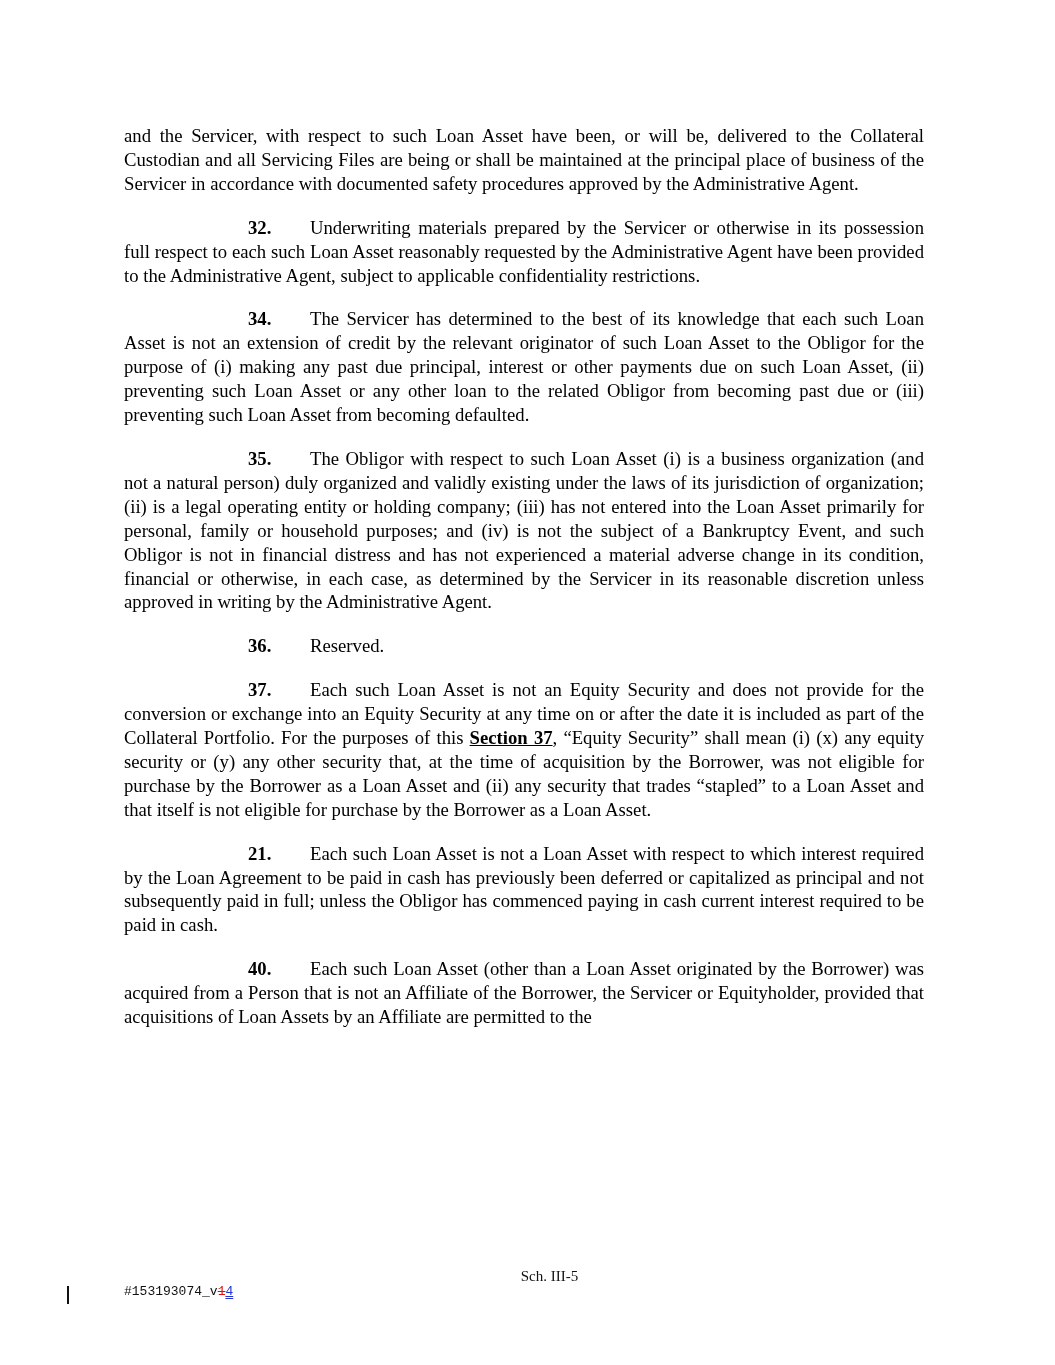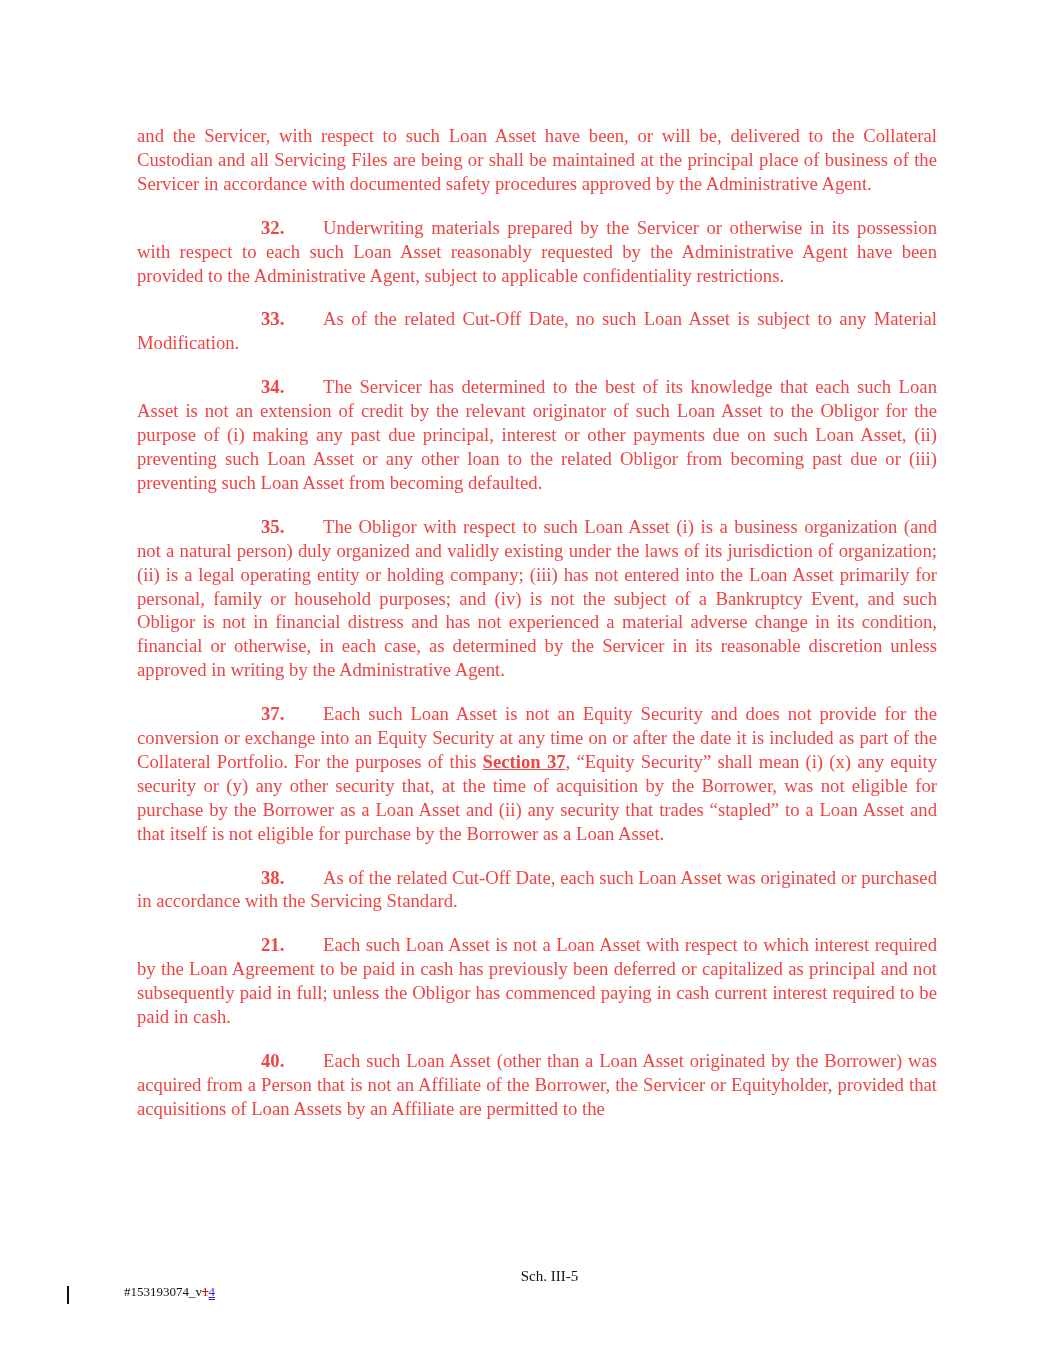--- a/index.html
+++ b/index.html
@@ -1,41 +1,40 @@
 <!DOCTYPE html>
 <html><head>
 <meta charset="utf-8">
 <style>
   html, body { margin: 0; padding: 0; background: #ffffff; }
   body { width: 1055px; height: 1365px; position: relative; overflow: hidden; }
   .page {
     position: absolute; left: 124px; top: 124px; width: 800px;
-    font-family: "Liberation Serif", serif; font-size: 18.7px; line-height: 23.9px; color: #ef4444; margin-left: 13px;
+    font-family: "Liberation Serif", serif; font-size: 18.7px; line-height: 23.9px; color: #000000;
   }
   .para { text-align: justify; margin: 0 0 20px 0; }
   .num { display: inline-block; margin-left: 124px; width: 62px; font-weight: bold; }
   .u { text-decoration: underline; font-weight: bold; }
   .footer-page { position: absolute; top: 1268px; left: 0; width: 1055px; text-align: center;
     font-family: "Liberation Serif", serif; font-size: 15px; color: #111; padding-left: 22px; }
-  .docid { position: absolute; left: 124px; top: 1284px; font-family: Liberation Serif, serif; font-size: 13px; color: #111; }
+  .docid { position: absolute; left: 124px; top: 1284px; font-family: Liberation Mono, monospace; font-size: 13px; color: #111; }
   .del { color: #e01010; text-decoration: line-through; }
   .ins { color: #2233cc; text-decoration: underline double; }
   .changebar { position: absolute; left: 67px; top: 1286px; width: 2px; height: 18px; background: #111; }
 </style>
 </head>
 <body>
 
 <div class="page">
   <p class="para">and the Servicer, with respect to such Loan Asset have been, or will be, delivered to the Collateral Custodian and all Servicing Files are being or shall be maintained at the principal place of business of the Servicer in accordance with documented safety procedures approved by the Administrative Agent.</p>
 
-  <p class="para"><span class="num">32.</span><span>Underwriting materials prepared by the Servicer or otherwise in its possession with respect to each such Loan Asset reasonably requested by the Administrative Agent have been provided to the Administrative Agent, subject to applicable confidentiality restrictions.</span></p>
-  <p class="para"><span class="num">33.</span><span>As of the related Cut-Off Date, no such Loan Asset is subject to any Material Modification.</span></p>
+  <p class="para"><span class="num">32.</span><span>Underwriting materials prepared by the Servicer or otherwise in its possession full respect to each such Loan Asset reasonably requested by the Administrative Agent have been provided to the Administrative Agent, subject to applicable confidentiality restrictions.</span></p>
   <p class="para"><span class="num">34.</span><span>The Servicer has determined to the best of its knowledge that each such Loan Asset is not an extension of credit by the relevant originator of such Loan Asset to the Obligor for the purpose of (i) making any past due principal, interest or other payments due on such Loan Asset, (ii) preventing such Loan Asset or any other loan to the related Obligor from becoming past due or (iii) preventing such Loan Asset from becoming defaulted.</span></p>
   <p class="para"><span class="num">35.</span><span>The Obligor with respect to such Loan Asset (i) is a business organization (and not a natural person) duly organized and validly existing under the laws of its jurisdiction of organization; (ii) is a legal operating entity or holding company; (iii) has not entered into the Loan Asset primarily for personal, family or household purposes; and (iv) is not the subject of a Bankruptcy Event, and such Obligor is not in financial distress and has not experienced a material adverse change in its condition, financial or otherwise, in each case, as determined by the Servicer in its reasonable discretion unless approved in writing by the Administrative Agent.</span></p>
+  <p class="para"><span class="num">36.</span><span>Reserved.</span></p>
   <p class="para"><span class="num">37.</span><span>Each such Loan Asset is not an Equity Security and does not provide for the conversion or exchange into an Equity Security at any time on or after the date it is included as part of the Collateral Portfolio.  For the purposes of this </span><span class="u">Section 37</span><span>, “Equity Security” shall mean (i) (x) any equity security or (y) any other security that, at the time of acquisition by the Borrower, was not eligible for purchase by the Borrower as a Loan Asset and (ii) any security that trades “stapled” to a Loan Asset and that itself is not eligible for purchase by the Borrower as a Loan Asset.</span></p>
-  <p class="para"><span class="num">38.</span><span>As of the related Cut-Off Date, each such Loan Asset was originated or purchased in accordance with the Servicing Standard.</span></p>
   <p class="para"><span class="num">21.</span><span>Each such Loan Asset is not a Loan Asset with respect to which interest required by the Loan Agreement to be paid in cash has previously been deferred or capitalized as principal and not subsequently paid in full; unless the Obligor has commenced paying in cash current interest required to be paid in cash.</span></p>
   <p class="para"><span class="num">40.</span><span>Each such Loan Asset (other than a Loan Asset originated by the Borrower) was acquired from a Person that is not an Affiliate of the Borrower, the Servicer or Equityholder, provided that acquisitions of Loan Assets by an Affiliate are permitted to the</span></p>
 </div>
 
 <div class="footer-page">Sch. III-5</div>
 <div class="changebar"></div>
 <div class="docid"><span>#153193074_v</span><span class="del">1</span><span class="ins">4</span></div>
 
 </body></html>

